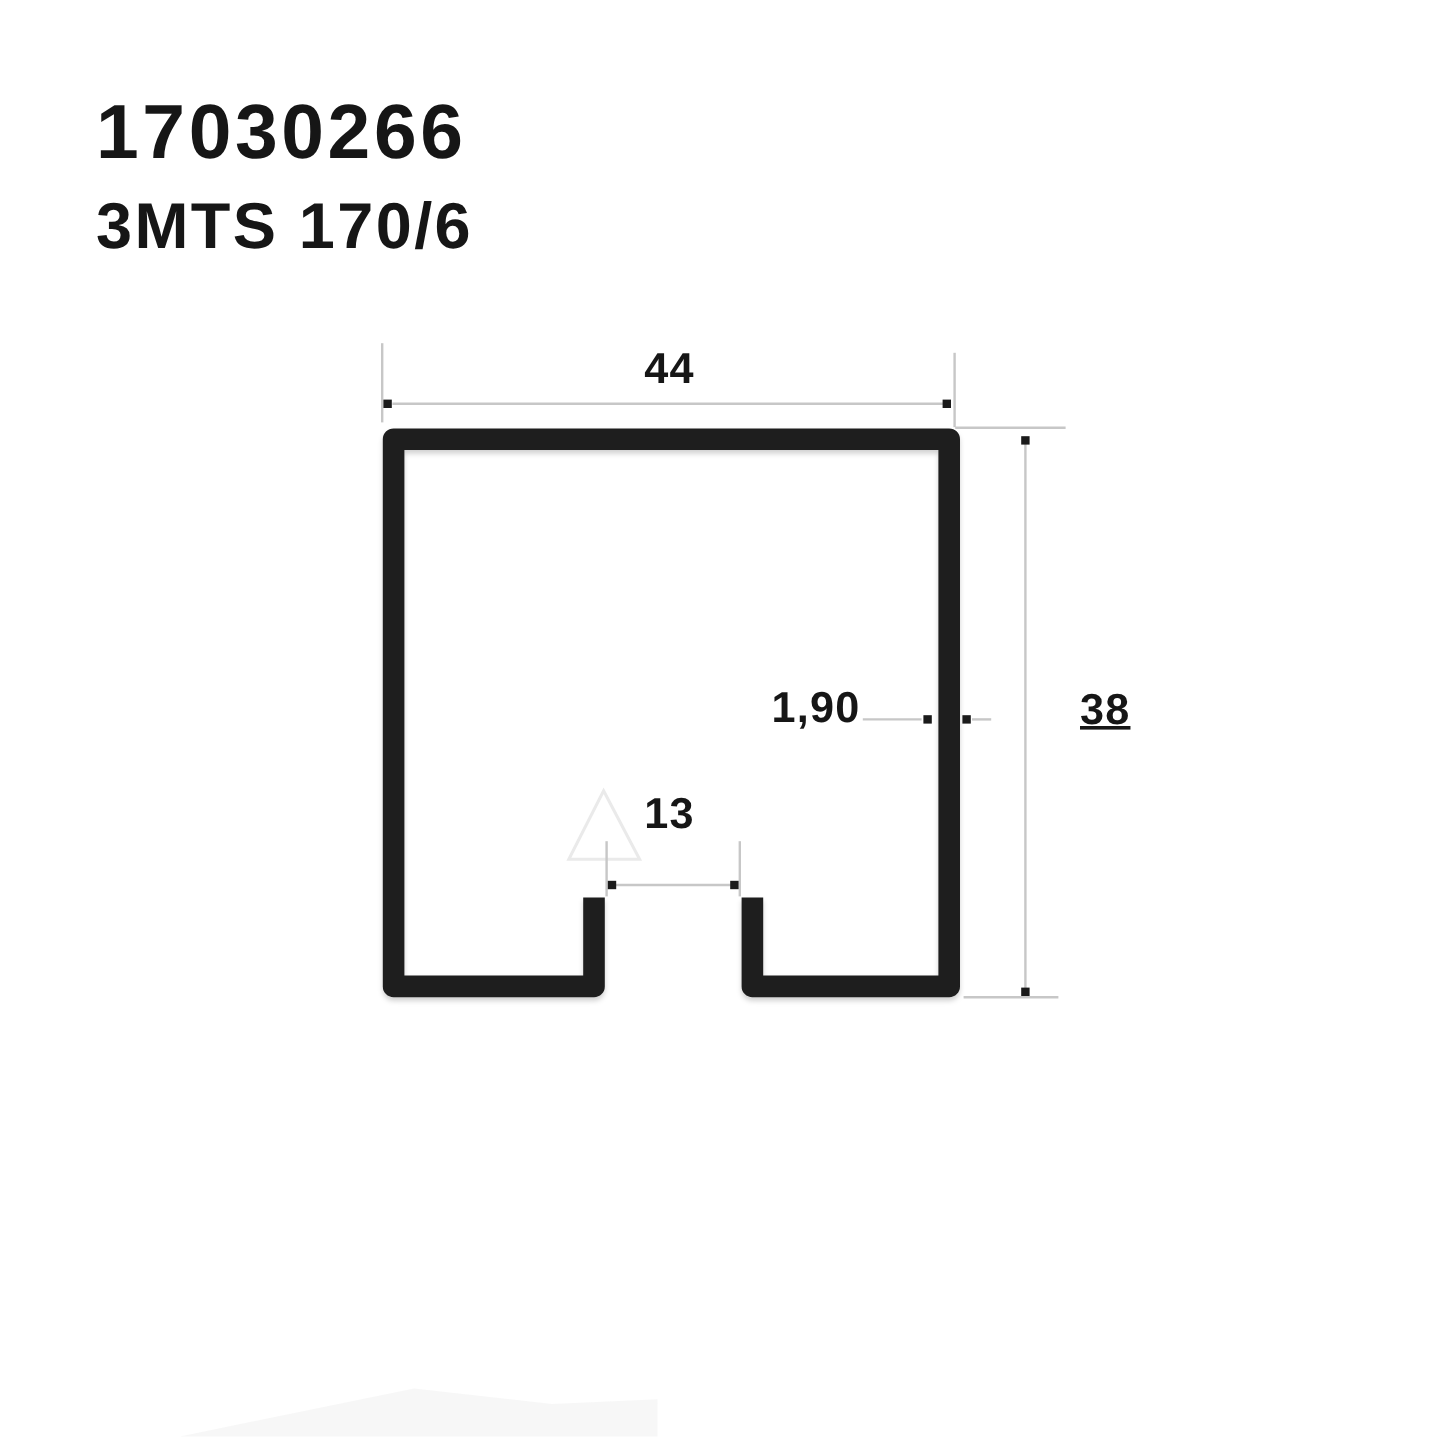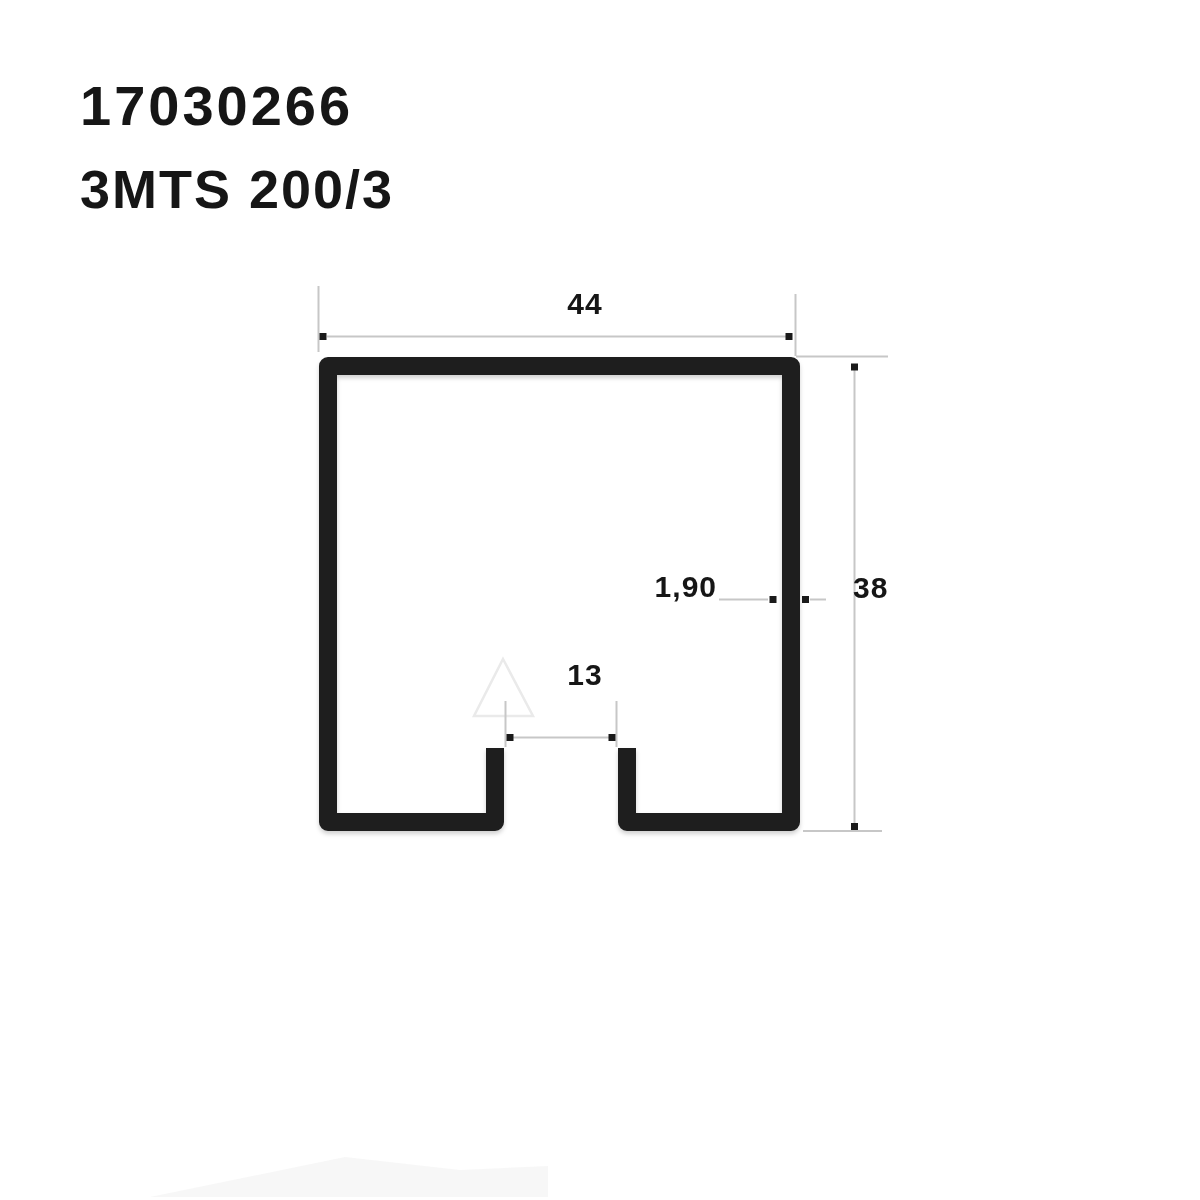--- a/index.html
+++ b/index.html
@@ -14,45 +14,45 @@
   body{
     width:1200px;height:1200px;position:relative;overflow:hidden;
     background:var(--c-background,#fff);
     font-family:"Liberation Sans",sans-serif;
   }
   .stage{position:absolute;inset:0;}
   .label{
     position:absolute;line-height:1;white-space:nowrap;
     font-weight:700;color:var(--c-text,#161616);
   }
-  .product-code{left:80px;top:78px;font-size:56px;letter-spacing:3px;}
+  .product-code{left:80px;top:78px;font-size:64px;letter-spacing:3px;}
   .product-name{left:80px;top:162px;font-size:54px;letter-spacing:2px;}
-  .dim-label{font-size:30px;letter-spacing:1px;margin-left:27px;}
+  .dim-label{font-size:36px;letter-spacing:1px;}
   .dim-width-label{left:558px;top:289px;transform:translateX(-50%);}
   .dim-thickness-label{right:483px;top:572px;}
-  .dim-height-label{left:826px;top:573px;}
+  .dim-height-label{left:900px;top:573px;text-decoration:underline;}
   .dim-slot-label{left:558px;top:660px;transform:translateX(-50%);}
   svg{position:absolute;left:0;top:0;}
   .profile{
     stroke:var(--c-profile,#1e1e1e);stroke-width:18;fill:none;
     stroke-linejoin:round;stroke-linecap:butt;
     filter:drop-shadow(0 3px 2px rgba(0,0,0,0.18));
   }
   .dimline{stroke:var(--c-dim_line,#c7c7c7);stroke-width:2;fill:none;}
   .arrow{fill:var(--c-arrow,#1a1a1a);}
   .watermark{stroke:var(--c-watermark,#eaeaea);stroke-width:2.5;fill:none;}
   .watermark-fill{fill:#f3f3f3;opacity:0.65;}
 </style>
 </head>
 <body>
 
 <div class="stage">
 
   <div class="label product-code">17030266</div>
-  <div class="label product-name">3MTS 200/3</div>
+  <div class="label product-name">3MTS 170/6</div>
 
   <svg width="1200" height="1200" viewBox="0 0 1200 1200">
 
     <polygon class="watermark" points="503,659 533,716 474,716"></polygon>
     <polygon class="watermark-fill" points="150,1197 345,1157 460,1170 548,1166 548,1197"></polygon>
 
     <path class="profile" d="M495 748 V822 H328 V366 H791 V822 H627 V748"></path>
 
     <g>
       <path class="dimline" d="M318.5 286 V352"></path>

